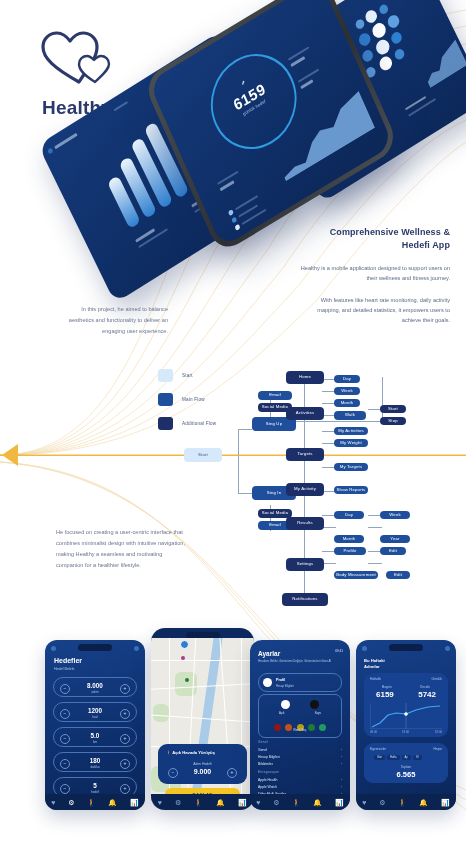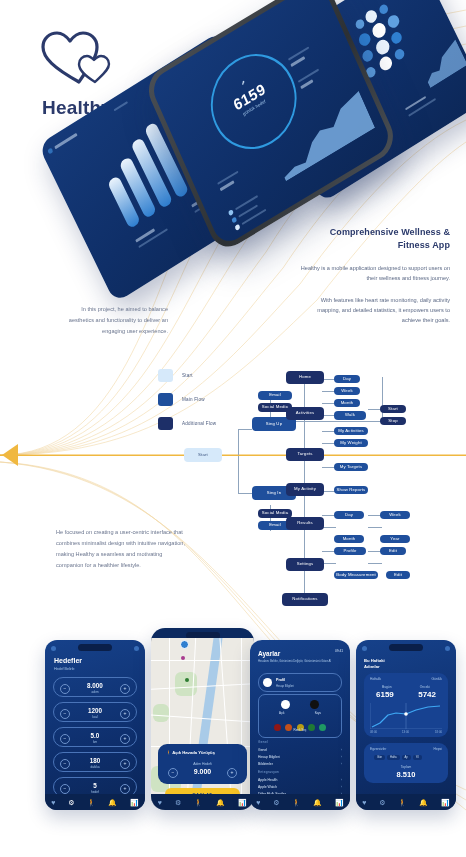--- a/index.html
+++ b/index.html
@@ -277,21 +277,21 @@
           <div class="txtline dim" style="position:absolute;left:28px;top:161px;width:22px;height:2px;"></div>
           <div class="dot" style="position:absolute;left:20px;top:168px;width:5px;height:5px;background:#d8e9fa;"></div>
           <div class="txtline dim" style="position:absolute;left:28px;top:169px;width:28px;height:2px;"></div>
         </div>
       </div>
     </div>
 
     <div class="copy-right">
       <h2>
         <span>Comprehensive Wellness &amp;</span><br>
-        <span>Fitness App</span>
+        <span>Hedefi App</span>
       </h2>
       <p>Healthy is a mobile application designed to support users on their wellness and fitness journey.</p>
       <p>With features like heart rate monitoring, daily activity mapping, and detailed statistics, it empowers users to achieve their goals.</p>
     </div>
 
     <div class="copy-left">
       <p>In this project, he aimed to balance aesthetics and functionality to deliver an engaging user experience.</p>
     </div>
   </section>
 
@@ -578,21 +578,21 @@
         <div class="statbox" style="left:8px;right:8px;top:103px;height:40px;width:auto;">
           <div class="stat-lab" style="left:6px;top:4px;">Egzersizler</div>
           <div class="stat-lab" style="right:6px;top:4px;">Hepsi</div>
           <div style="position:absolute;left:10px;top:12px;display:flex;gap:2px;">
             <span style="font-size:2.7px;color:#cfe1f6;background:#0f3274;padding:1px 3px;border-radius:2px;">Gün</span>
             <span style="font-size:2.7px;color:#cfe1f6;background:#0f3274;padding:1px 3px;border-radius:2px;">Hafta</span>
             <span style="font-size:2.7px;color:#cfe1f6;background:#0f3274;padding:1px 3px;border-radius:2px;">Ay</span>
             <span style="font-size:2.7px;color:#cfe1f6;background:#0f3274;padding:1px 3px;border-radius:2px;">Yıl</span>
           </div>
           <div class="stat-lab" style="left:0;right:0;top:22px;text-align:center;">Toplam</div>
-          <div class="stat-val" style="left:0;right:0;top:27px;text-align:center;font-size:7.5px;">8.510</div>
+          <div class="stat-val" style="left:0;right:0;top:27px;text-align:center;font-size:7.5px;">6.565</div>
         </div>
 
         <div class="tabbar">
           <span>♥</span>
           <span>⚙</span>
           <span>🚶</span>
           <span>🔔</span>
           <span class="active">📊</span>
         </div>
       </div>

